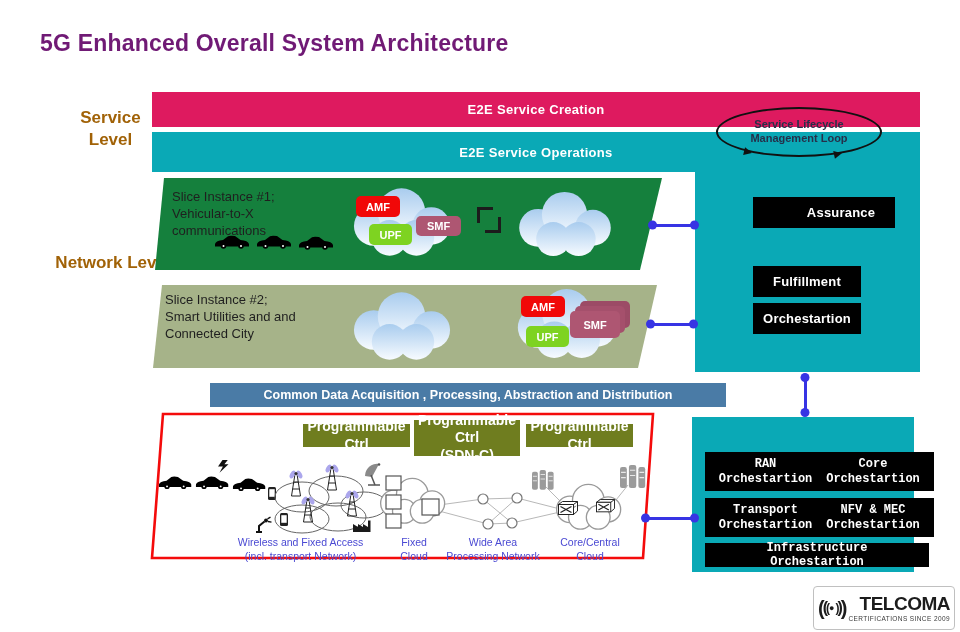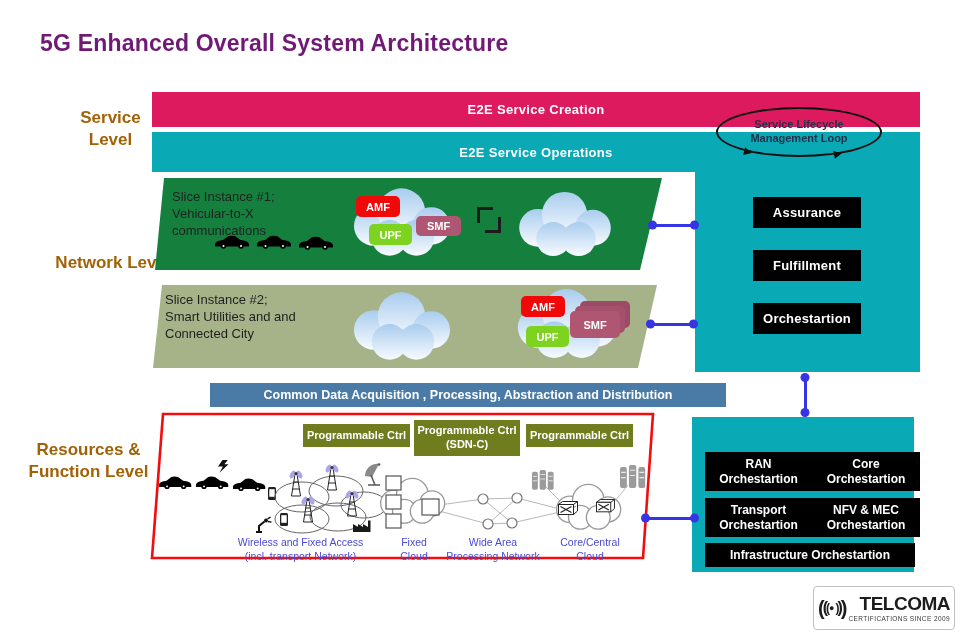--- a/index.html
+++ b/index.html
@@ -46,60 +46,60 @@
   .bracket{width:24px;height:26px;}
   .bracket .tl{position:absolute;left:0;top:0;width:13px;height:13px;
                border-top:3px solid #1c1c1c;border-left:3px solid #1c1c1c;}
   .bracket .br{position:absolute;right:0;bottom:0;width:13px;height:13px;
                border-bottom:3px solid #1c1c1c;border-right:3px solid #1c1c1c;}
 
   .ops-panel{left:695px;top:172px;width:225px;height:200px;background:#0AA9B6;}
   .black-box{position:absolute;background:#000;color:#fff;display:flex;align-items:center;
              justify-content:center;font-weight:700;text-align:center;}
   .ops-box{left:58px;width:108px;height:31px;font-size:13px;letter-spacing:.2px;}
-  .ops-box.b0{top:25px;} .ops-box.b1{top:78px;} .ops-box.b2{top:131px;}
+  .ops-box.b0{top:25px;padding-left:34px;} .ops-box.b1{top:94px;} .ops-box.b2{top:131px;}
 
   .connector{background:#3734E4;z-index:6;}
   .connector.h{height:2.5px;} .connector.v{width:2.5px;}
   .connector::before,.connector::after{content:"";position:absolute;width:9px;height:9px;
       border-radius:50%;background:#3734E4;}
   .connector.h::before{left:-4px;top:50%;transform:translateY(-50%);}
   .connector.h::after{right:-4px;top:50%;transform:translateY(-50%);}
   .connector.v::before{top:-4px;left:50%;transform:translateX(-50%);}
   .connector.v::after{bottom:-4px;left:50%;transform:translateX(-50%);}
   .c1{left:652px;top:224px;width:43px;}
   .c2{left:650px;top:323px;width:44px;}
   .c3{left:804px;top:377px;height:36px;}
   .c4{left:645px;top:517px;width:50px;}
 
   .common-bar{left:210px;top:383px;width:516px;height:24px;background:#4A7BA6;color:#fff;
       display:flex;align-items:center;justify-content:center;font-size:12.5px;font-weight:600;}
 
   .red-zone{left:145px;top:412px;}
 
-  .ctrl{position:absolute;background:#6F7D1F;color:#fff;font-size:11px;font-weight:600;
+  .ctrl{position:absolute;background:#6F7D1F;color:#fff;font-size:14px;font-weight:600;
         display:flex;flex-direction:column;align-items:center;justify-content:center;
         text-align:center;line-height:1.25;z-index:4;}
   .ctrl0{left:303px;top:424px;width:107px;height:23px;}
   .ctrl1{left:414px;top:420px;width:106px;height:36px;}
   .ctrl2{left:526px;top:424px;width:107px;height:23px;}
 
   .network-art{left:150px;top:455px;z-index:3;}
 
   .seg-label{position:absolute;color:#4a49d3;font-size:10.5px;font-weight:500;text-align:center;
              line-height:1.3;z-index:4;}
   .seg0{left:218px;top:536px;width:165px;}
   .seg1{left:385px;top:536px;width:58px;}
   .seg2{left:432px;top:536px;width:122px;}
   .seg3{left:550px;top:536px;width:80px;}
 
   .mgmt-panel{left:692px;top:417px;width:222px;height:155px;background:#0AA9B6;}
   .mgmt-title{left:0;top:4px;width:222px;text-align:center;color:#fff;font-size:13px;
               font-weight:700;line-height:1.25;white-space:pre-wrap;}
-  .mgmt-box{font-size:12px;line-height:1.2;padding:0 7px;}
+  .mgmt-box{font-size:12px;line-height:1.2;padding:0 14px;font-family:Liberation Mono, monospace;}
   .m0{left:13px;top:35px;width:93px;height:39px;}
   .m1{left:120px;top:35px;width:94px;height:39px;}
   .m2{left:13px;top:81px;width:93px;height:39px;}
   .m3{left:120px;top:81px;width:94px;height:39px;}
   .m4{left:13px;top:126px;width:196px;height:24px;}
 
   .logo{left:813px;top:586px;width:140px;height:42px;border:1.5px solid #c0c0c0;border-radius:4px;
         display:flex;align-items:center;justify-content:center;gap:3px;background:#fff;}
   .logo-signal{display:flex;align-items:center;font-weight:700;color:#1c1c1c;letter-spacing:-2px;}
   .logo-signal .p1{font-size:20px;} .logo-signal .p2{font-size:16px;} .logo-signal .p3{font-size:12px;}
@@ -167,21 +167,20 @@
     <path id="lightningSym" d="M6,0 L13,0 L8.5,5.5 L14,5.5 L2,17 L6.5,8.5 L0,8.5 Z" fill="#111"></path>
   </defs>
 </svg>
 
 <div id="canvas">
 
   <div class="abs diagram-title">5G Enhanced Overall System Architecture</div>
 
   <div class="abs level-label lvl-service">Service Level</div>
   <div class="abs level-label lvl-network">Network Level</div>
-  <div class="abs level-label lvl-resources">Resources &amp; Function Level</div>
 
   <div class="abs bar bar-pink">
     <span>E2E Service Creation</span>
   </div>
   <div class="abs bar bar-teal">
     <span>E2E Service Operations</span>
   </div>
 
   <div class="abs loop-ellipse">
     <span>Service Lifecycle</span>

